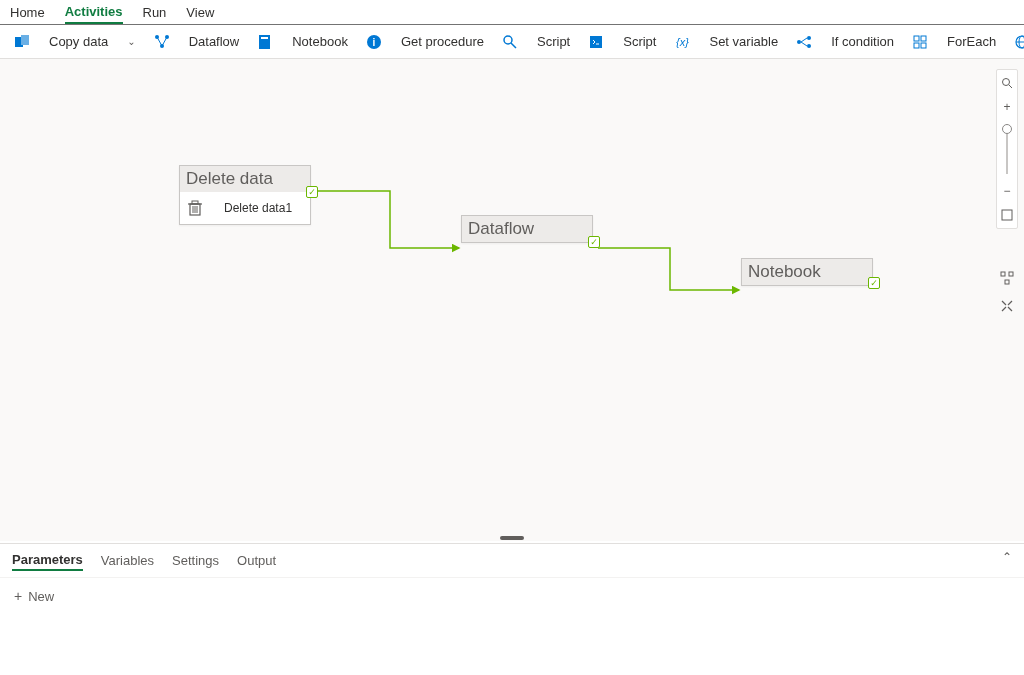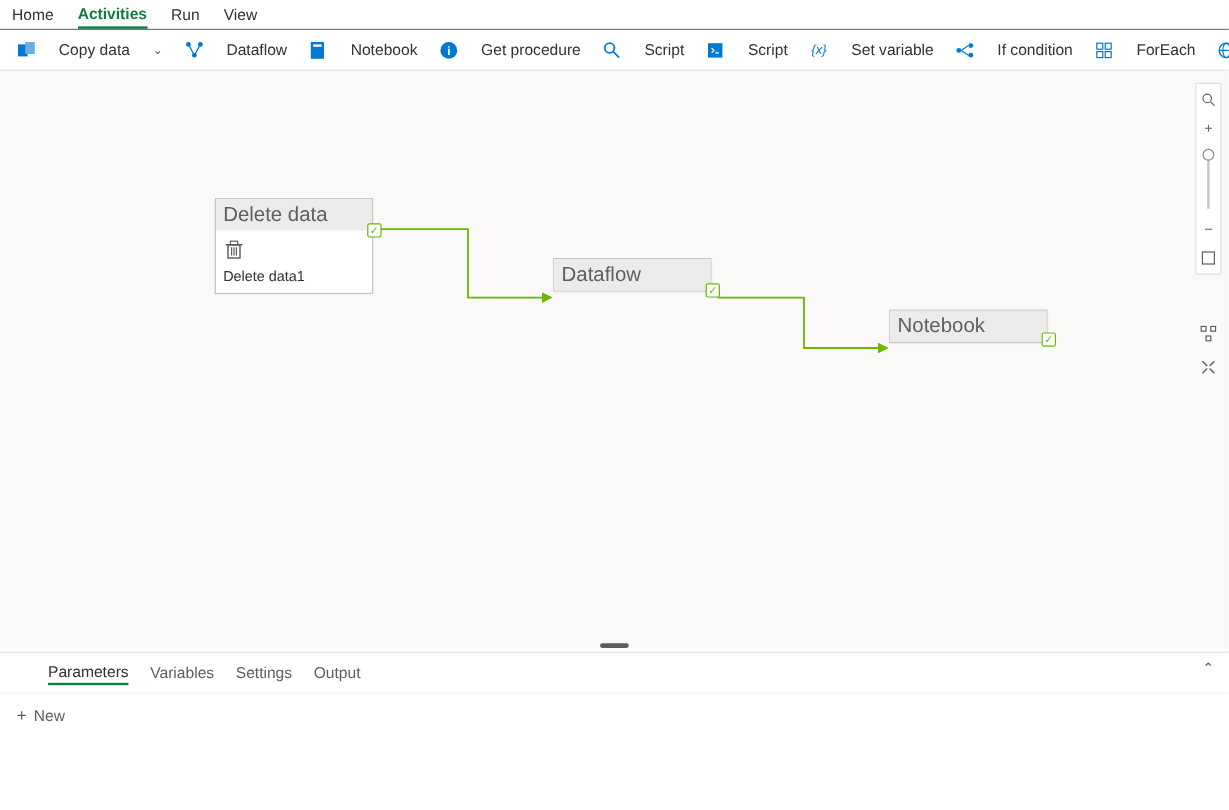--- a/index.html
+++ b/index.html
@@ -16,38 +16,38 @@
 .tb-icon { width: 16px; height: 16px; display: flex; align-items: center; justify-content: center; }
 .tb-divider { width: 1px; height: 20px; background: #e1dfdd; margin: 0 4px; }
 
 
 .canvas { position: relative; width: 1024px; height: 482px; background: #faf9f8; overflow: hidden; }
 .canvas svg.connectors { position: absolute; top: 0; left: 0; width: 100%; height: 100%; pointer-events: none; }
 
 
 .activity { position: absolute; width: 132px; background: #fff; border: 1px solid #c8c6c4; box-shadow: 0 1px 2px rgba(0,0,0,0.05); font-size: 12px; }
 .activity-header { background: #edebe9; padding: 3px 6px; font-size: 17px; color: #605e5c; }
-.activity-body { display: flex; gap: 6px; padding: 7px 6px; flex-direction: column; }
+.activity-body { display: flex; align-items: center; gap: 20px; padding: 7px 6px; }
 .activity-icon { width: 18px; height: 18px; display: flex; align-items: center; justify-content: center; }
 .check-badge { position: absolute; width: 12px; height: 12px; background: #fff; border: 1px solid #6bb700; color: #6bb700; font-size: 9px; line-height: 10px; text-align: center; border-radius: 2px; }
 
 
 .right-controls { position: absolute; top: 10px; right: 6px; width: 22px; display: flex; flex-direction: column; align-items: center; gap: 6px; background: #fff; border: 1px solid #e1dfdd; border-radius: 2px; padding: 4px 0; }
 .rc-btn { width: 18px; height: 18px; cursor: pointer; color: #605e5c; display: flex; align-items: center; justify-content: center; font-size: 12px; }
 .zoom-track { width: 2px; height: 50px; background: #c8c6c4; position: relative; margin: 2px 0; }
 .zoom-handle { position: absolute; top: 0; left: -4px; width: 10px; height: 10px; border-radius: 50%; background: #fff; border: 1px solid #8a8886; }
 .right-controls2 { position: absolute; top: 210px; right: 6px; width: 22px; display: flex; flex-direction: column; align-items: center; gap: 10px; }
 .rc2-btn { width: 18px; height: 18px; cursor: pointer; color: #605e5c; display: flex; align-items: center; justify-content: center; font-size: 12px; }
 
 
 .panel-handle { position: absolute; left: 50%; transform: translateX(-50%); top: 536px; width: 24px; height: 4px; background: #605e5c; border-radius: 2px; }
 .bottom-panel { position: absolute; top: 543px; left: 0; right: 0; height: 132px; background: #fff; border-top: 1px solid #e1dfdd; }
 .bp-tabs { display: flex; align-items: center; gap: 18px; padding: 6px 12px; border-bottom: 1px solid #f3f2f1; position: relative; }
 .bp-tab { font-size: 13px; color: #605e5c; cursor: pointer; padding: 2px 0; }
-.bp-tab.active { color: #323130; font-weight: 400; border-bottom: 2px solid #107c41; margin-left: 28px; }
+.bp-tab.active { color: #323130; font-weight: 700; border-bottom: 2px solid #107c41; }
 .bp-collapse { position: absolute; right: 12px; top: 6px; cursor: pointer; color: #605e5c; font-size: 12px; }
 .bp-body { padding: 10px 14px; }
 .new-btn { display: flex; align-items: center; gap: 6px; font-size: 13px; color: #605e5c; cursor: pointer; }
 
 .chev { font-size: 10px; color: #605e5c; }
 </style>
 </head>
 <body>
 
 <div class="top-tabs">

